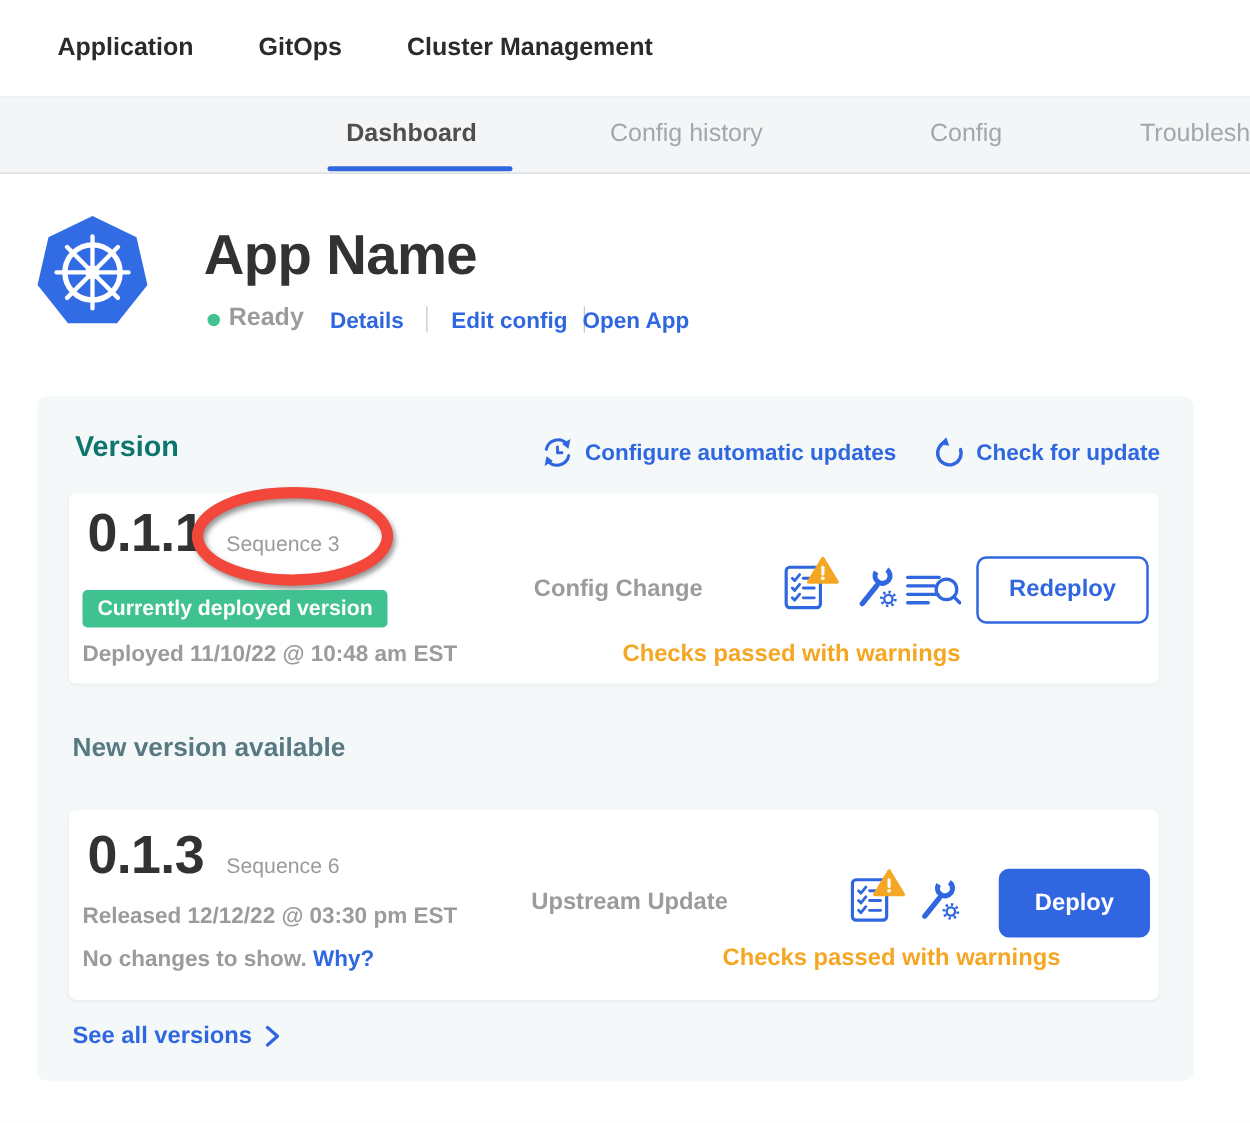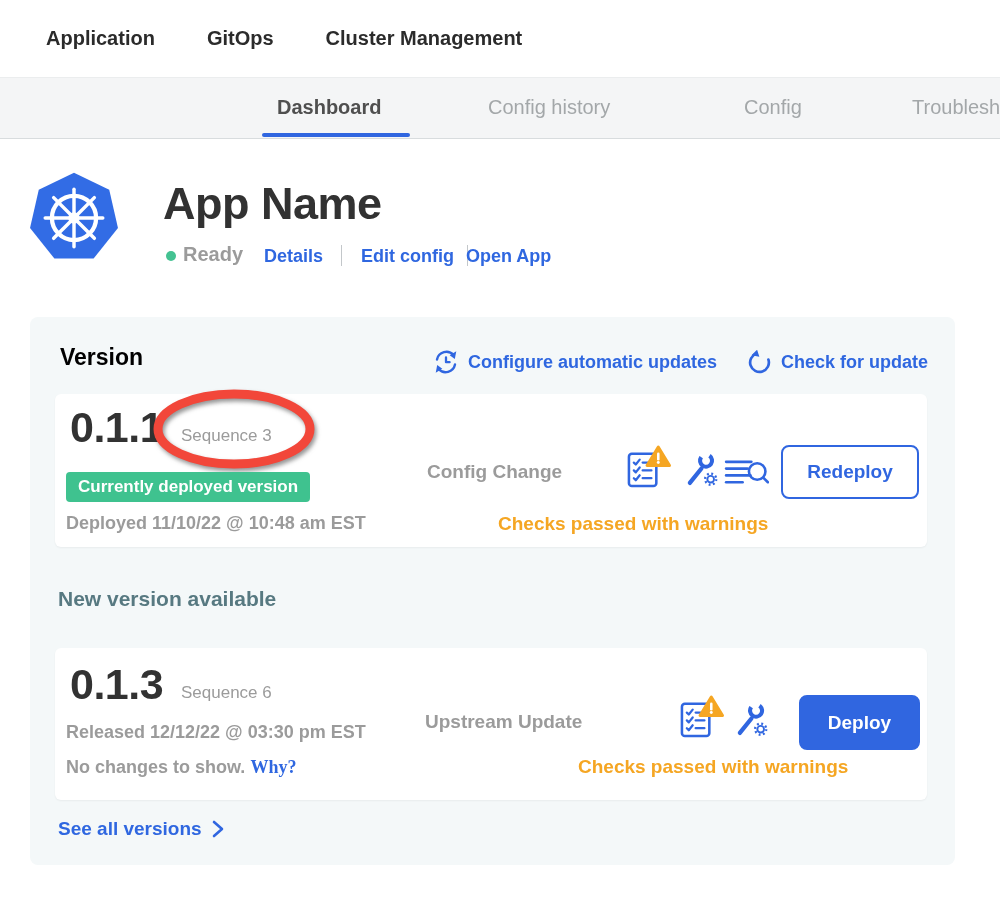--- a/index.html
+++ b/index.html
@@ -19,37 +19,37 @@
   .subtab.active{color:#4f4f4f;font-weight:600;}
   .subtab-underline{position:absolute;left:262px;top:133px;width:148px;height:4px;background:#3066e0;border-radius:2px;}
   
   .title{position:absolute;left:163px;top:178px;font-size:45px;font-weight:700;color:#323232;letter-spacing:-0.5px;}
   .status-dot{position:absolute;left:166px;top:251px;width:10px;height:10px;border-radius:50%;background:#44c292;}
   .status-label{position:absolute;left:183px;top:243px;font-size:20px;font-weight:600;color:#9b9b9b;}
   .hlink{position:absolute;top:246px;font-size:18px;font-weight:700;color:#2f67e0;cursor:pointer;white-space:nowrap;}
   .vdiv{position:absolute;top:245px;width:1px;height:21px;background:#c3c7ca;}
   
   .panel{position:absolute;left:30px;top:317px;width:925px;height:548px;background:#f4f8f9;border-radius:8px;}
-  .panel-heading{position:absolute;left:60px;top:344px;font-size:23px;font-weight:700;color:#000000;}
+  .panel-heading{position:absolute;left:60px;top:344px;font-size:23px;font-weight:700;color:#0f766e;}
   .panel-actions{position:absolute;right:72px;top:349px;display:flex;gap:30px;align-items:center;}
   .panel-action{display:flex;align-items:center;gap:9px;font-size:18px;font-weight:600;color:#2f67e0;cursor:pointer;white-space:nowrap;}
   
   .card{position:absolute;left:55px;width:872px;background:#fff;border-radius:6px;box-shadow:0 1px 2px rgba(0,0,0,0.05);}
   .ver-number{position:absolute;font-size:43px;font-weight:700;color:#323232;letter-spacing:-0.5px;}
   .seq{position:absolute;font-size:17px;color:#9b9b9b;}
   .badge{position:absolute;left:66px;top:472px;height:30px;line-height:30px;padding:0 12px;border-radius:4px;
          background:#3fc28f;color:#fff;font-size:17px;font-weight:700;}
   .gray-line{position:absolute;font-size:18px;font-weight:600;color:#9b9b9b;white-space:nowrap;}
   .type-label{position:absolute;font-size:19px;font-weight:700;color:#9b9b9b;white-space:nowrap;}
   .warn-text{position:absolute;font-size:19px;font-weight:700;color:#f5a623;white-space:nowrap;}
   .btn{position:absolute;display:flex;align-items:center;justify-content:center;border-radius:8px;
        font-size:19px;font-weight:700;cursor:pointer;}
   .btn.outline{background:#fff;border:2px solid #3066e0;color:#3066e0;}
   .btn.solid{background:#3066e0;border:2px solid #3066e0;color:#fff;}
-  .why-link{color:#2f67e0;font-weight:700;cursor:pointer;font-family:Liberation Serif, serif;}
+  .why-link{color:#2f67e0;font-weight:700;cursor:pointer;}
   .teal-heading{position:absolute;left:58px;top:587px;font-size:21px;font-weight:700;color:#577981;}
   .see-all{position:absolute;left:58px;top:818px;display:flex;align-items:center;gap:10px;
            font-size:19px;font-weight:700;color:#2f67e0;cursor:pointer;}
   .annotation{position:absolute;left:150px;top:388px;width:168px;height:82px;pointer-events:none;
               filter:drop-shadow(2px 3px 2px rgba(45,45,45,0.5));}
   .icon{display:inline-block;}
   svg{display:block;}
 </style>
 </head>
 <body>

